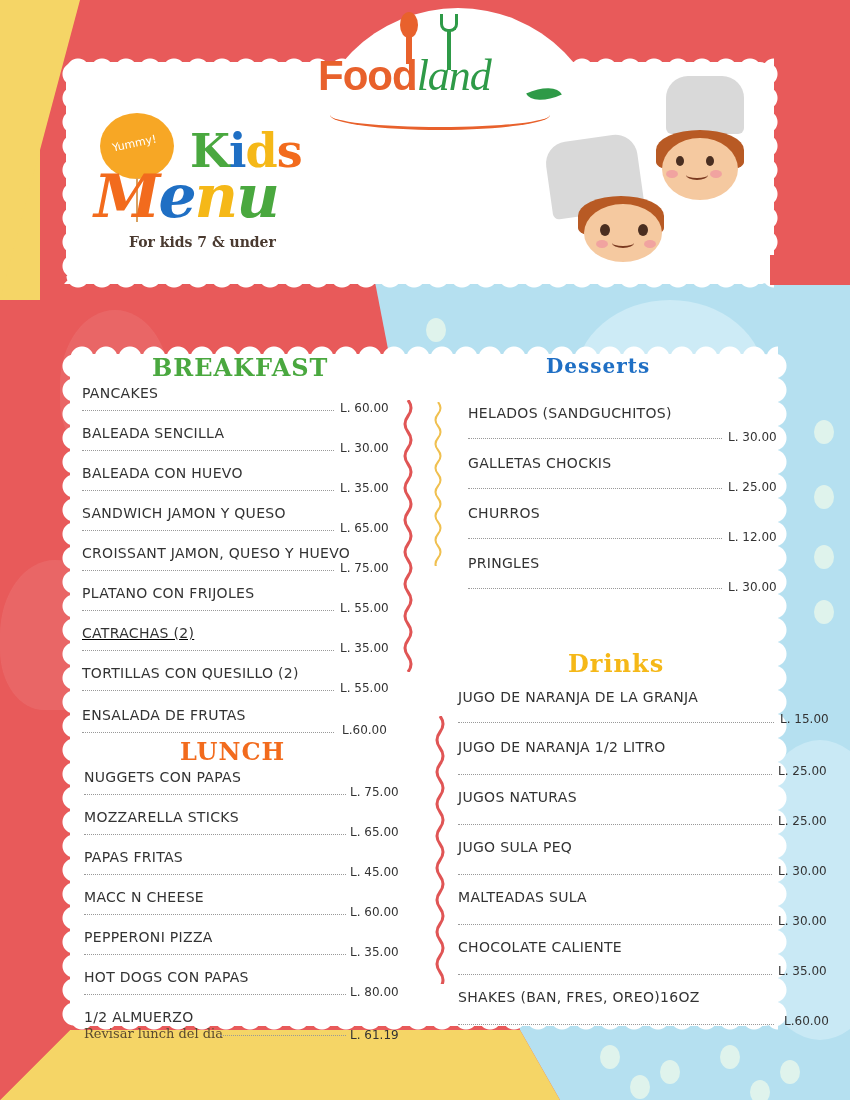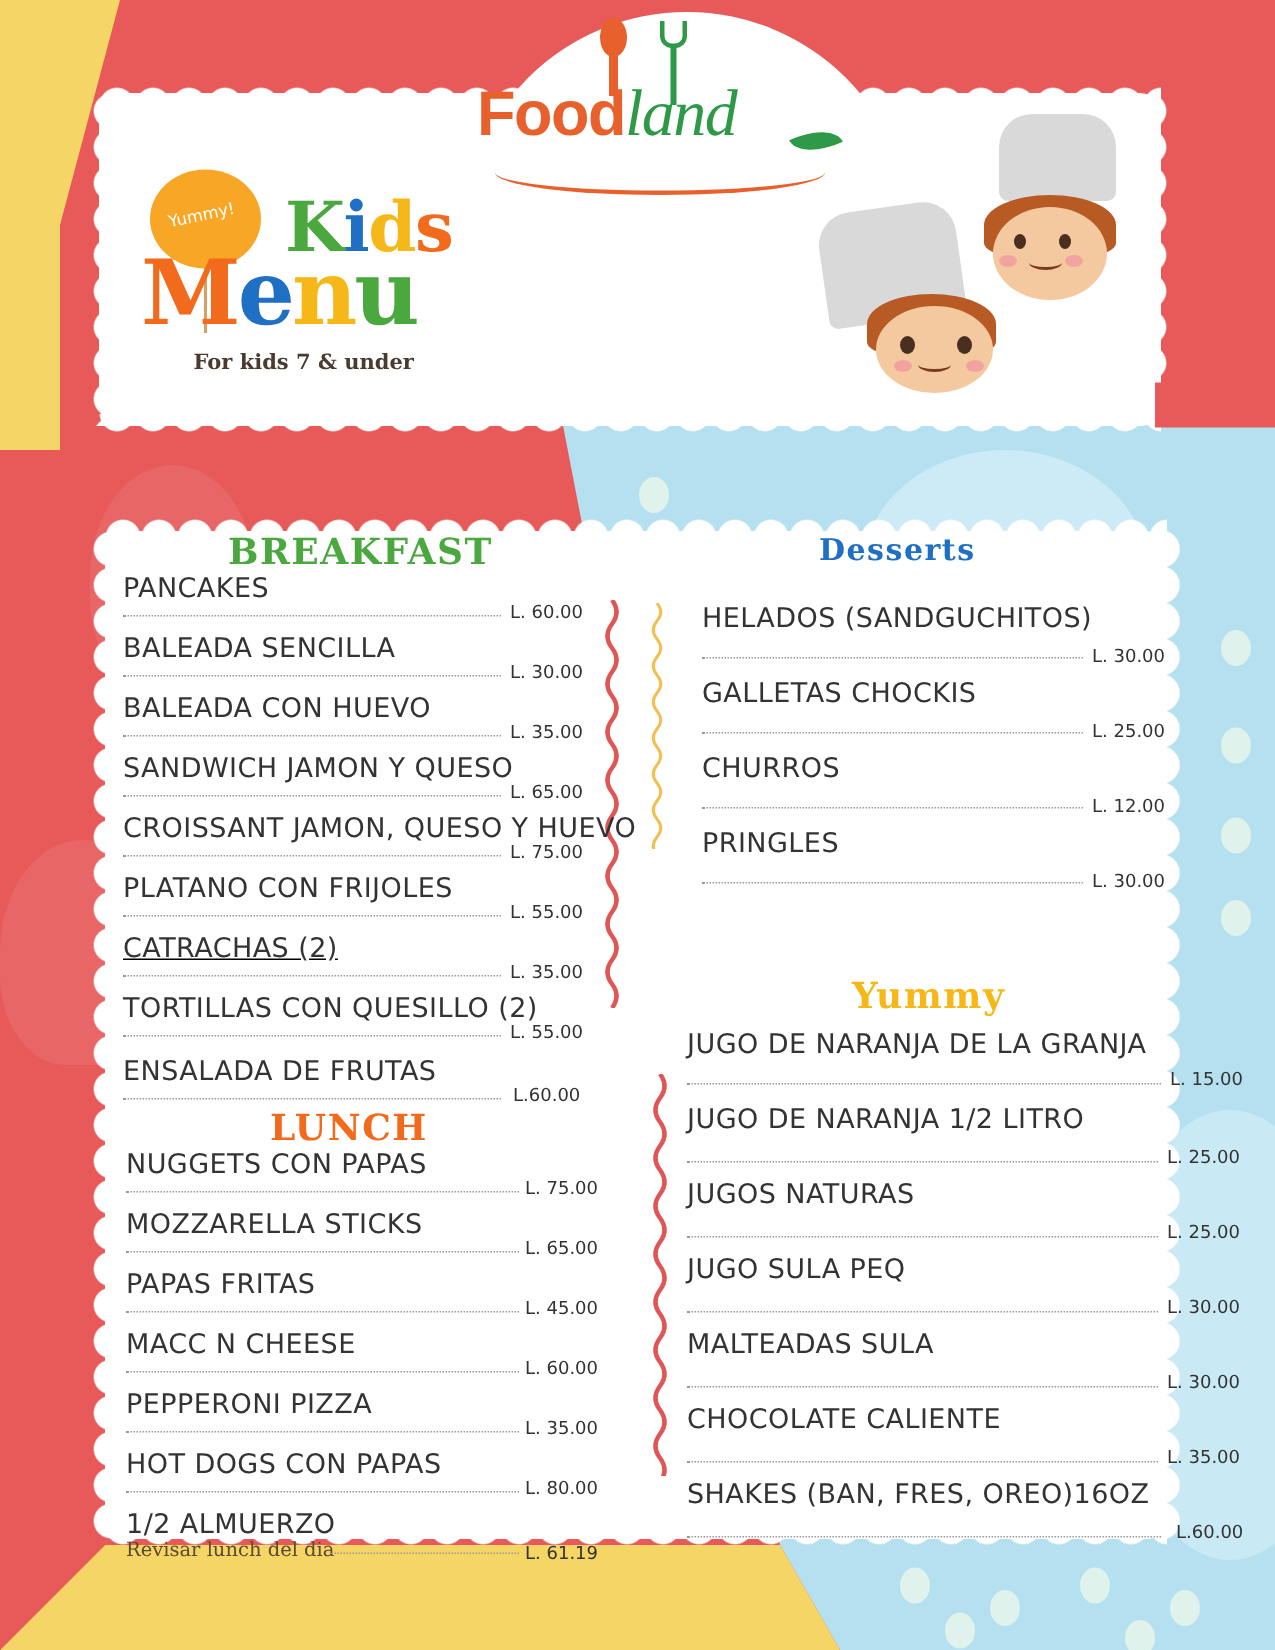--- a/index.html
+++ b/index.html
@@ -48,21 +48,21 @@
   .logo-spoon-handle { position: absolute; left: 406px; top: 34px; width: 6px; height: 30px; background: #e8612c; }
   .logo-fork { position: absolute; left: 440px; top: 14px; width: 18px; height: 18px; border: 3px solid #2e9a47; border-top: none; border-radius: 0 0 8px 8px; }
   .logo-fork-handle { position: absolute; left: 447px; top: 30px; width: 4px; height: 40px; background: #2e9a47; }
   .logo-swoosh { position: absolute; left: 330px; top: 100px; width: 220px; height: 30px; border-bottom: 3px solid #e8612c; border-radius: 0 0 50% 50%; }
   .logo-leaf { position: absolute; left: 528px; top: 86px; width: 32px; height: 16px; background: #2e9a47; border-radius: 0 100% 0 100%; transform: rotate(-25deg); }
 
   .balloon { position: absolute; left: 100px; top: 113px; width: 74px; height: 66px; border-radius: 50%; background: #f7a725; }
   .balloon-text { position: absolute; left: 112px; top: 137px; color: #fff; font-size: 11px; transform: rotate(-12deg); font-family: "DejaVu Sans", sans-serif; }
   .balloon-string { position: absolute; left: 136px; top: 178px; width: 2px; height: 44px; background: #d8a060; }
   .kids-title { position: absolute; left: 190px; top: 128px; font-family: "DejaVu Serif", serif; font-weight: bold; font-size: 46px; line-height: 1; letter-spacing: -1px; }
-  .menu-title { position: absolute; left: 94px; top: 166px; font-family: "DejaVu Serif", serif; font-weight: bold; font-size: 60px; line-height: 1; letter-spacing: -2px; }
+  .menu-title { position: absolute; left: 94px; top: 166px; font-family: "DejaVu Serif", serif; font-weight: bold; font-size: 60px; line-height: 1; letter-spacing: -2px; font-style: italic; }
   .subtitle { position: absolute; left: 129px; top: 234px; font-family: "DejaVu Serif", serif; font-weight: bold; font-size: 14px; color: #4a3a30; }
 
   .chef { position: absolute; }
   .chef-hat { position: absolute; background: #d9d9d9; border-radius: 22px 22px 6px 6px; }
   .chef-face { position: absolute; background: #f5c9a0; border-radius: 50%; }
   .chef-hair { position: absolute; background: #b85a24; border-radius: 50% 50% 20% 20%; }
   .chef-eye { position: absolute; width: 8px; height: 10px; border-radius: 50%; background: #4a2e20; }
   .chef-cheek { position: absolute; width: 12px; height: 8px; border-radius: 50%; background: #f1a3a0; }
   .chef-mouth { position: absolute; width: 22px; height: 10px; border-bottom: 2px solid #7a3a20; border-radius: 0 0 50% 50%; }
 
@@ -72,21 +72,21 @@
     background: radial-gradient(circle at 12px 14px, #fff 11px, transparent 12px) 0 0 / 24px 14px repeat-x; }
   .scallop-left-m { position: absolute; left: 62px; top: 354px; width: 12px; height: 672px;
     background: radial-gradient(circle at 12px 12px, #fff 11px, transparent 12px) 0 0 / 12px 24px repeat-y; }
   .scallop-right-m { position: absolute; left: 774px; top: 354px; width: 14px; height: 672px;
     background: radial-gradient(circle at 0 12px, #fff 12px, transparent 13px) 0 0 / 14px 24px repeat-y; }
   .scallop-bottom-m { position: absolute; left: 70px; top: 1018px; width: 708px; height: 14px;
     background: radial-gradient(circle at 12px 0, #fff 11px, transparent 12px) 0 0 / 24px 14px repeat-x; }
 
   .section-title { position: absolute; font-family: "DejaVu Serif", serif; font-weight: bold; letter-spacing: 1px; line-height: 1; }
   .item { position: absolute; }
-  .item-name { display: block; font-family: "DejaVu Sans", sans-serif; font-size: 18px; color: #333; letter-spacing: 0.3px; line-height: 18px; text-transform: uppercase; }
+  .item-name { display: block; font-family: "DejaVu Sans", sans-serif; font-size: 14px; color: #333; letter-spacing: 0.3px; line-height: 18px; text-transform: uppercase; }
   .item-line { position: absolute; left: 0; top: 26px; border-bottom: 1px dotted #999; height: 1px; }
   .item-price { position: absolute; top: 17px; font-family: "DejaVu Sans", sans-serif; font-size: 12px; color: #333; white-space: nowrap; }
   .item-note { display: block; font-family: "DejaVu Serif", serif; font-size: 13px; color: #5a4a30; line-height: 16px; }
 
   .wavy { position: absolute; width: 12px; }
 </style>
 </head>
 <body>
 
 <div class="bg-yellow-left2"></div>
@@ -281,21 +281,21 @@
   <span class="item-name">CHURROS</span>
   <span class="item-line" style="width:254px;top:34px;"></span>
   <span class="item-price" style="left:260px;top:26px;">L. 12.00</span>
 </div>
 <div class="item" style="left:468px;top:554px;">
   <span class="item-name">PRINGLES</span>
   <span class="item-line" style="width:254px;top:34px;"></span>
   <span class="item-price" style="left:260px;top:26px;">L. 30.00</span>
 </div>
 
-<div class="section-title" style="left:568px;top:652px;font-size:24px;color:#f5b818;">Yummy</div>
+<div class="section-title" style="left:568px;top:652px;font-size:24px;color:#f5b818;">Drinks</div>
 
 <div class="item" style="left:458px;top:688px;">
   <span class="item-name">JUGO DE NARANJA DE LA GRANJA</span>
   <span class="item-line" style="width:316px;top:34px;"></span>
   <span class="item-price" style="left:322px;top:24px;">L. 15.00</span>
 </div>
 <div class="item" style="left:458px;top:738px;">
   <span class="item-name">JUGO DE NARANJA 1/2 LITRO</span>
   <span class="item-line" style="width:314px;top:36px;"></span>
   <span class="item-price" style="left:320px;top:26px;">L. 25.00</span>

